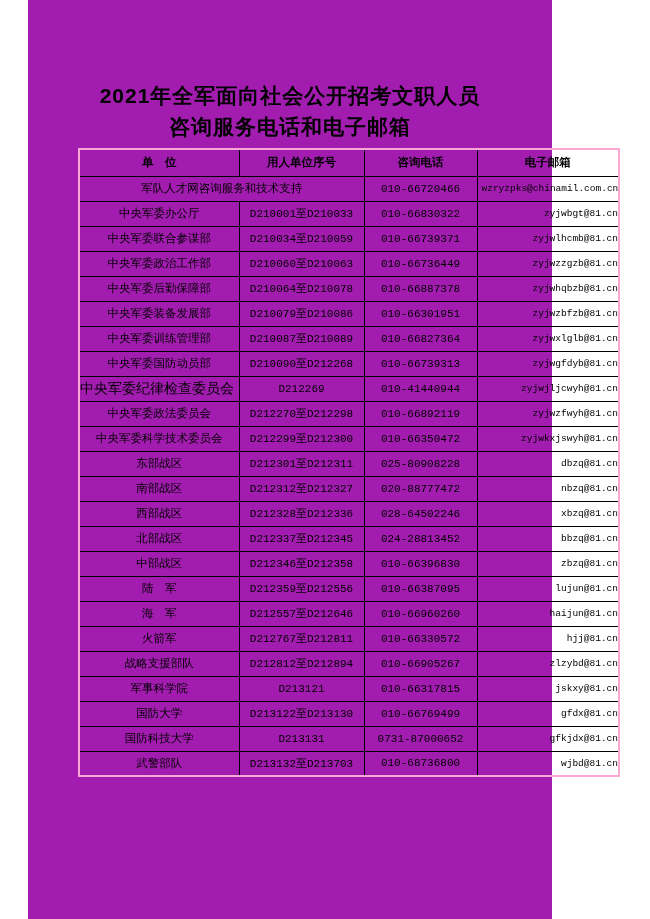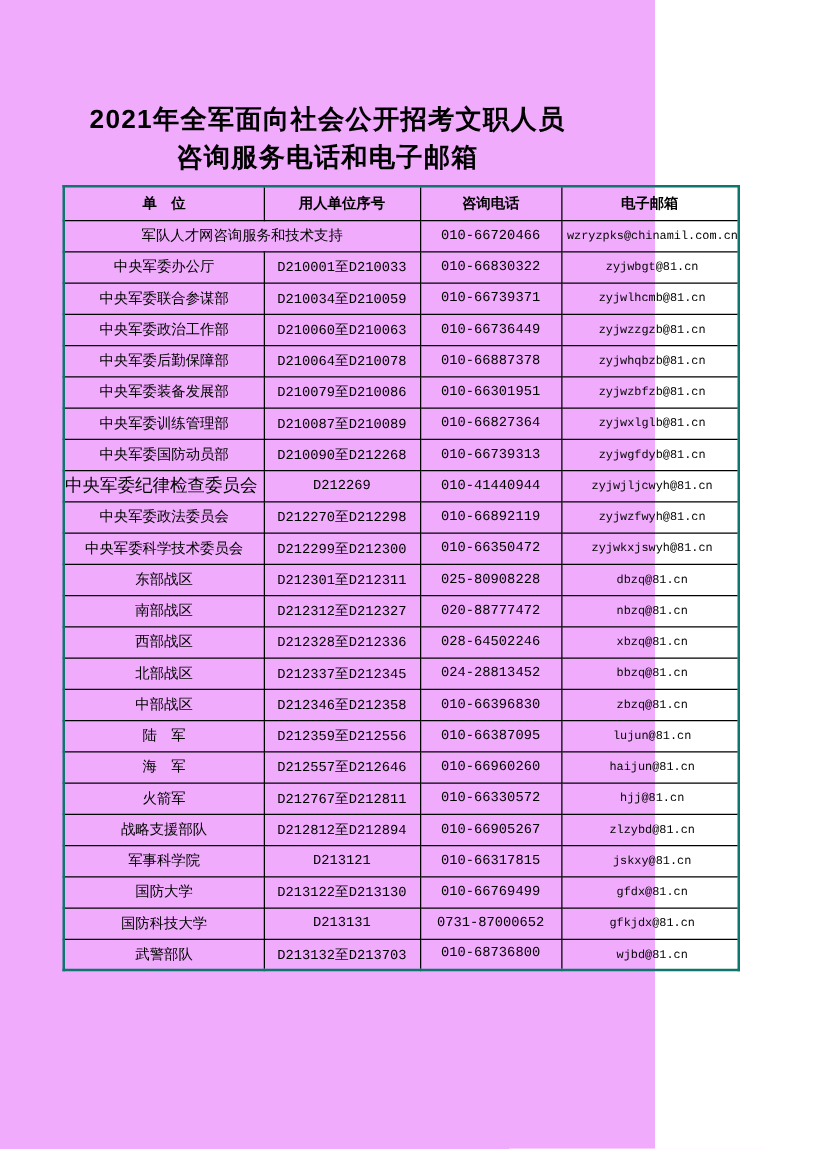--- a/index.html
+++ b/index.html
@@ -5,37 +5,38 @@
   * { margin: 0; padding: 0; box-sizing: border-box; }
   html, body {
     width: 650px; height: 919px;
     background: #ffffff;
     font-family: "Liberation Sans", sans-serif;
     color: #000000;
     overflow: hidden;
   }
   .page {
     width: 524px; height: 919px;
-    background: #f0abfc;
+    background: #a21caf;
     position: relative;
+    margin-left: 28px;
   }
   .title-block {
     padding-top: 80px;
     text-align: center;
     font-weight: bold;
     font-size: 21px;
     line-height: 31px;
     letter-spacing: 1px;
   }
   table.contact-table {
     margin: 6px auto 0 50px;
     width: 540px;
     border-collapse: collapse;
     table-layout: fixed;
-    border: 2px solid #0f766e;
+    border: 2px solid #f9a8d4;
   }
   .contact-table th, .contact-table td {
     border: 1px solid #000000;
     text-align: center;
     vertical-align: middle;
     overflow: hidden;
     white-space: nowrap;
   }
   .contact-table th {
     height: 27px;
@@ -49,21 +50,21 @@
     font-family: "Liberation Sans", sans-serif;
   }
   td.unit-cell.small { font-size: 14px; letter-spacing: 0; }
   td.serial-cell, td.phone-cell {
     font-size: 11px;
     font-family: "Liberation Mono", "DejaVu Sans Mono", monospace;
   }
   td.email-cell {
     font-size: 9.5px;
     font-family: "Liberation Mono", "DejaVu Sans Mono", monospace;
-    text-align: center;
+    text-align: right;
     padding-left: 4px;
   }
 </style>
 </head>
 <body>
 
 <div class="page">
 
   <div class="title-block">
     <div>2021年全军面向社会公开招考文职人员</div>

